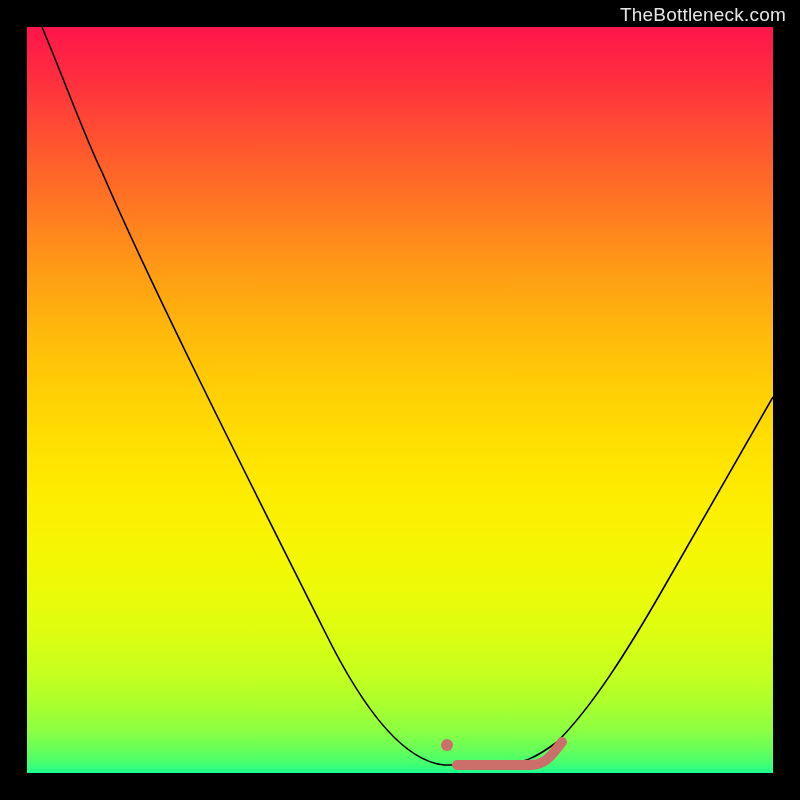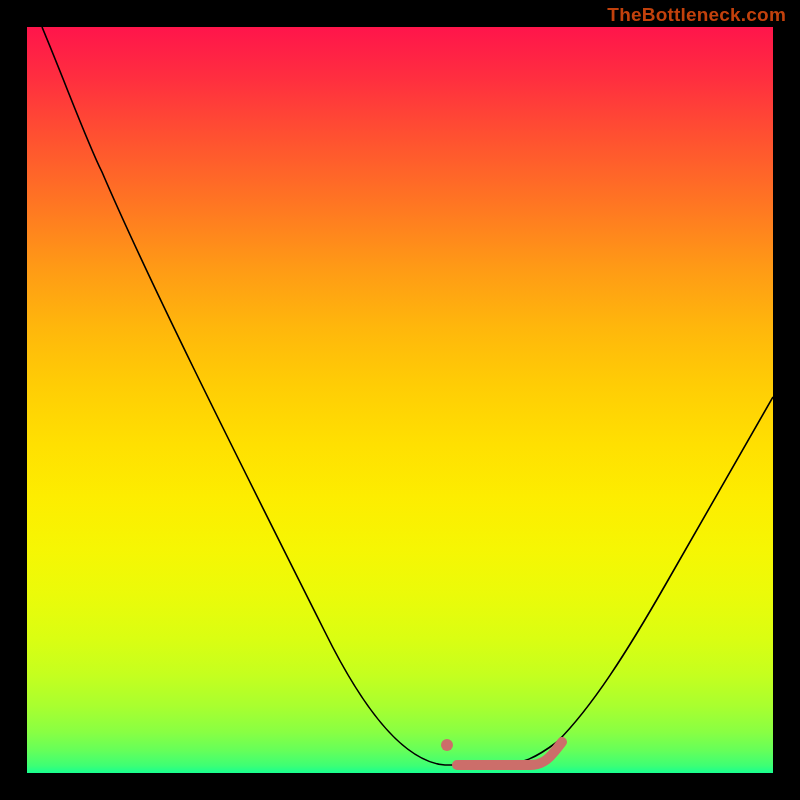--- a/index.html
+++ b/index.html
@@ -1,17 +1,17 @@
 <!DOCTYPE html>
 <html><head>
 <meta charset="utf-8">
 <style>
 * { margin: 0; padding: 0; box-sizing: border-box; }
 body { background: #000; width: 800px; height: 800px; position: relative; font-family: Arial, sans-serif; }
-.watermark { position: absolute; top: 4px; right: 14px; color: #c2410c; font-size: 19px; font-weight: 700; letter-spacing: 0.2px; }
+.watermark { position: absolute; top: 4px; right: 14px; color: #e5e5e5; font-size: 19px; font-weight: 400; letter-spacing: 0.2px; }
 .plot-area { position: absolute; top: 27px; left: 27px; width: 746px; height: 746px; }
 .gradient-bg { position: absolute; top: 0; left: 0; width: 100%; height: 100%;
   background: linear-gradient(to bottom,
     #ff154b 0%,
     #ff2f3f 7%,
     #ff5230 15%,
     #ff7722 24%,
     #ff9916 32%,
     #ffb60c 40%,
     #ffcd05 48%,

